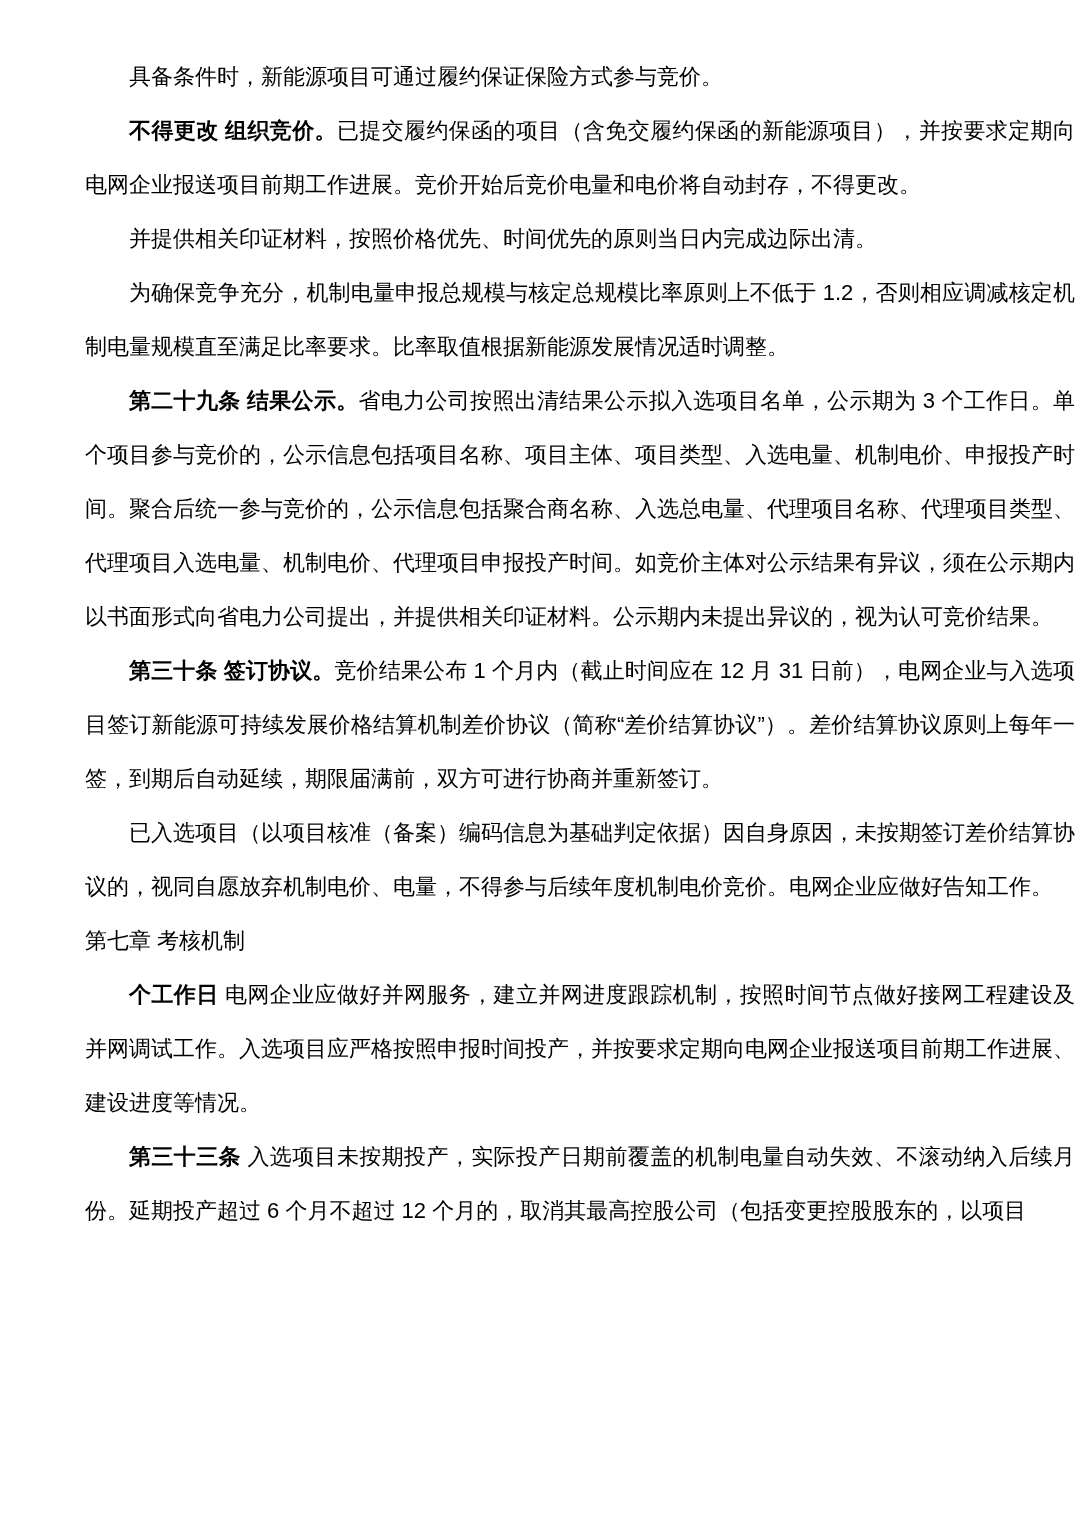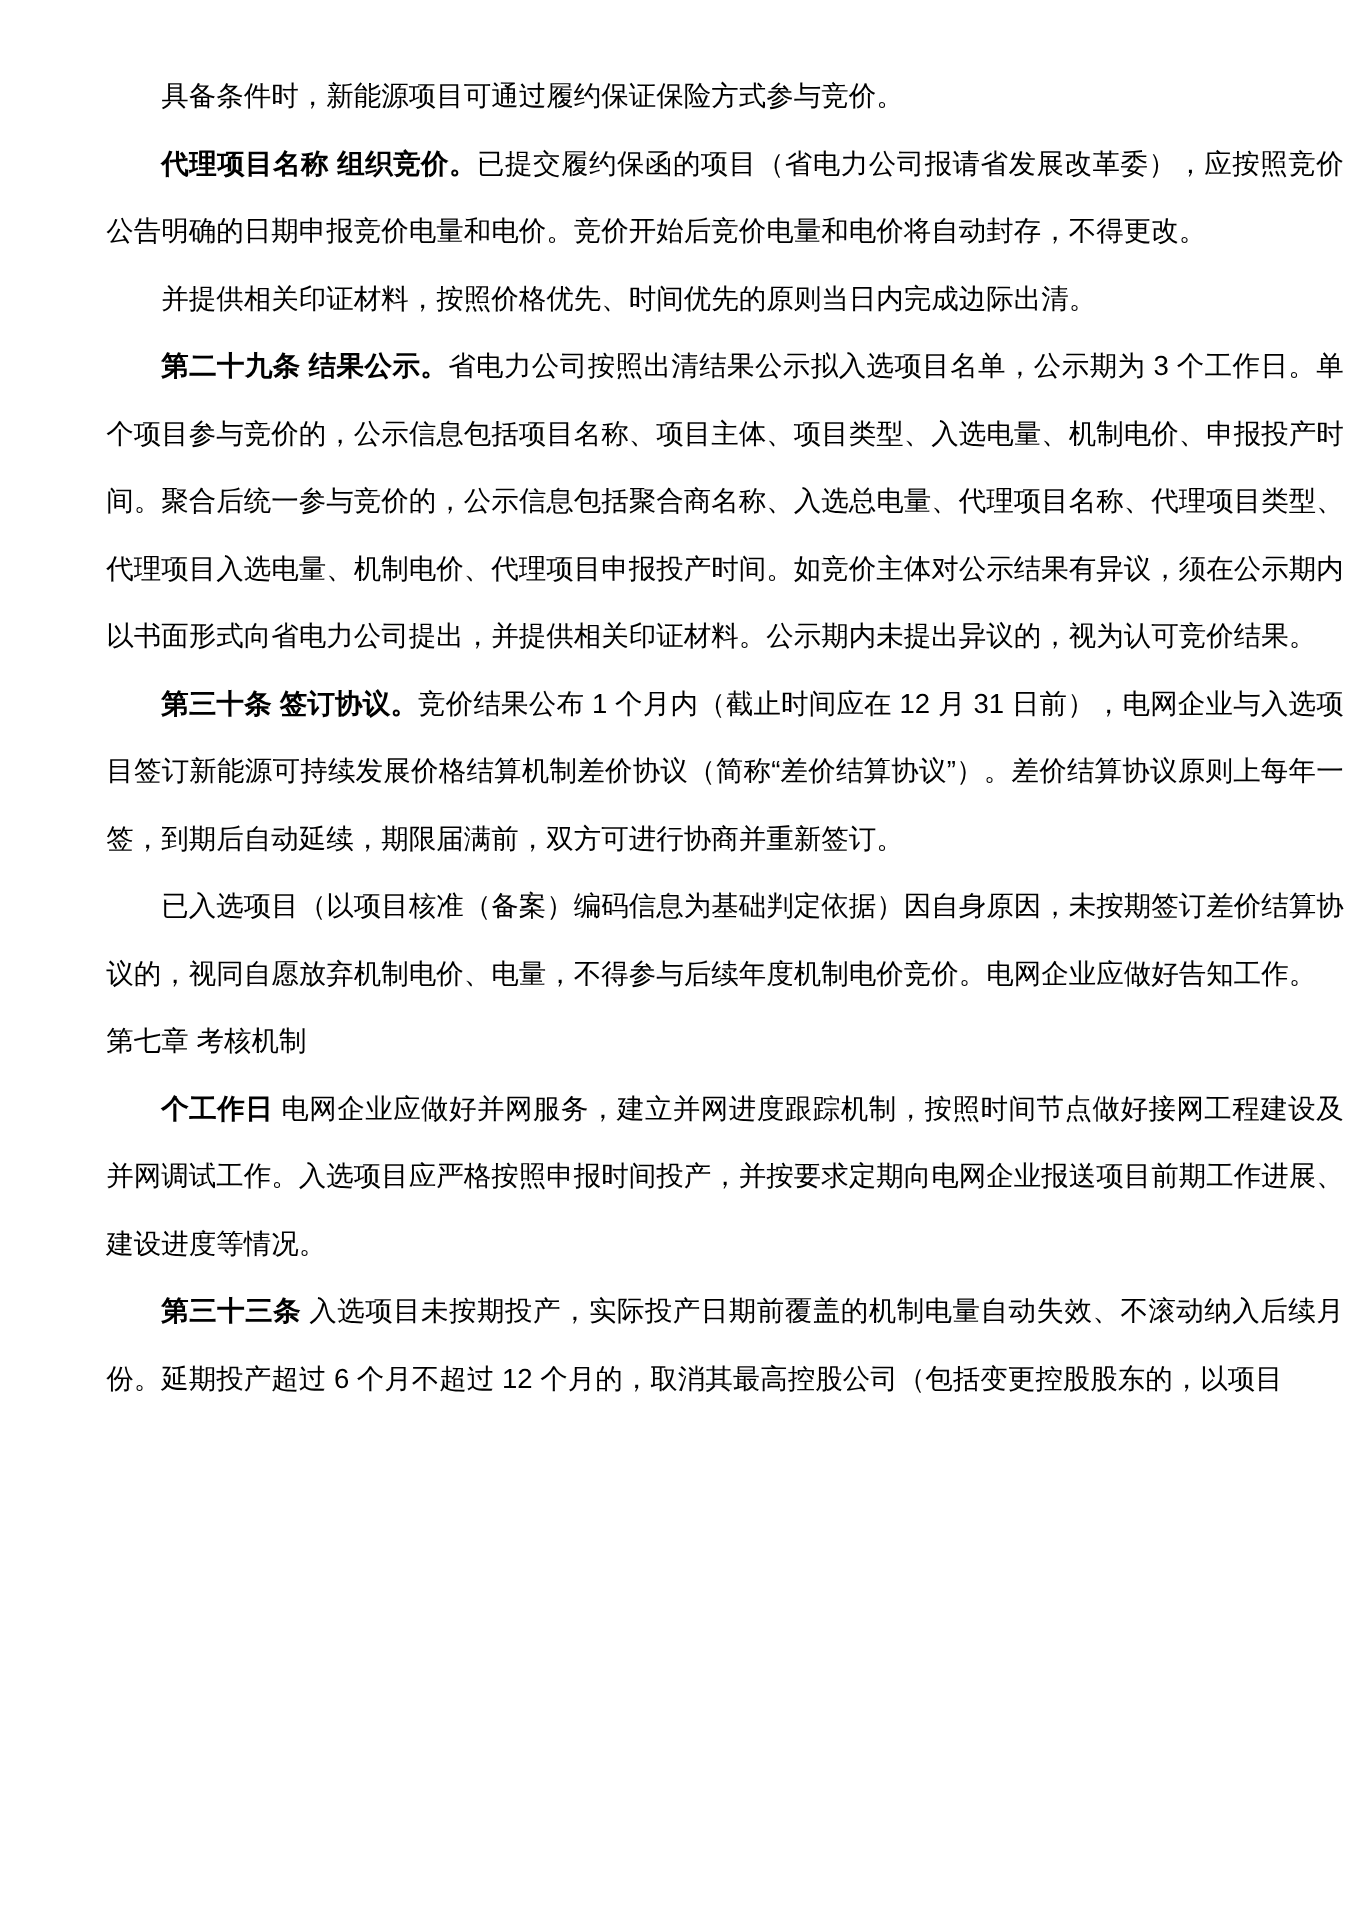--- a/index.html
+++ b/index.html
@@ -39,24 +39,25 @@
   }
 </style>
 </head>
 <body>
 
 <div class="page">
   <div class="content">
 
     <p><b class="lead"></b><span>具备条件时，新能源项目可通过履约保证保险方式参与竞价。</span></p>
 
-    <p><b class="lead">代理项目名称 组织竞价。</b><span>已提交履约保函的项目（省电力公司报请省发展改革委），应按照竞价公告明确的日期申报竞价电量和电价。竞价开始后竞价电量和电价将自动封存，不得更改。</span></p>
+    <p><b class="lead">不得更改 组织竞价。</b><span>已提交履约保函的项目（含免交履约保函的新能源项目），并按要求定期向电网企业报送项目前期工作进展。竞价开始后竞价电量和电价将自动封存，不得更改。</span></p>
 
     <p><b class="lead"></b><span>并提供相关印证材料，按照价格优先、时间优先的原则当日内完成边际出清。</span></p>
 
+    <p><b class="lead"></b><span>为确保竞争充分，机制电量申报总规模与核定总规模比率原则上不低于 1.2，否则相应调减核定机制电量规模直至满足比率要求。比率取值根据新能源发展情况适时调整。</span></p>
 
     <p><b class="lead">第二十九条 结果公示。</b><span>省电力公司按照出清结果公示拟入选项目名单，公示期为 3 个工作日。单个项目参与竞价的，公示信息包括项目名称、项目主体、项目类型、入选电量、机制电价、申报投产时间。聚合后统一参与竞价的，公示信息包括聚合商名称、入选总电量、代理项目名称、代理项目类型、代理项目入选电量、机制电价、代理项目申报投产时间。如竞价主体对公示结果有异议，须在公示期内以书面形式向省电力公司提出，并提供相关印证材料。公示期内未提出异议的，视为认可竞价结果。</span></p>
 
 
     <p><b class="lead">第三十条 签订协议。</b><span>竞价结果公布 1 个月内（截止时间应在 12 月 31 日前），电网企业与入选项目签订新能源可持续发展价格结算机制差价协议（简称“差价结算协议”）。差价结算协议原则上每年一签，到期后自动延续，期限届满前，双方可进行协商并重新签订。</span></p>
 
     <p><b class="lead"></b><span>已入选项目（以项目核准（备案）编码信息为基础判定依据）因自身原因，未按期签订差价结算协议的，视同自愿放弃机制电价、电量，不得参与后续年度机制电价竞价。电网企业应做好告知工作。</span></p>
 
     <p class="chapter-heading">第七章 考核机制</p>
 

